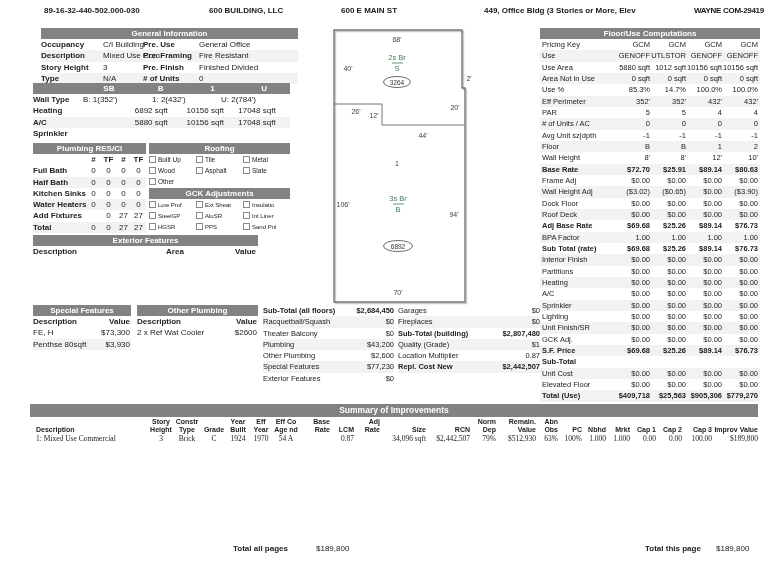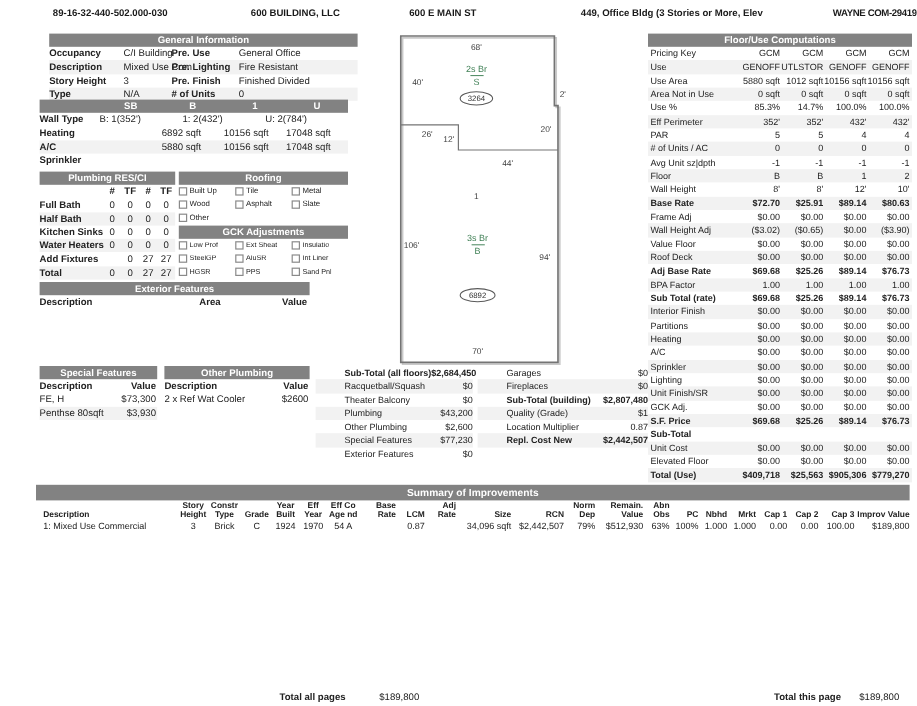--- a/index.html
+++ b/index.html
@@ -44,43 +44,43 @@
 
   
   .hdr { font-weight:bold; }
   .ext-desc { flex:1; } .ext-area { width:60px; text-align:center; padding-right:2px; } .ext-val { width:52px; text-align:right; padding-right:2px; }
   .kv-desc { flex:1; } .kv-val { width:46px; text-align:right; padding-right:1px; }
 
   
   .bc-cols { display:flex; font-size:7.5px; }
   .bc-left { width:131px; margin-right:4px; }
   .bc-right { width:142px; }
-  .bc-label { flex:1;margin-left:24px; } .bc-value { width:55px; text-align:right; }
+  .bc-label { flex:1; } .bc-value { width:55px; text-align:right; }
 
   
   .sketch { position:absolute; left:322px; top:26px; width:152px; height:282px; }
   .sketch text { font-family:"Liberation Sans", sans-serif; }
 
   
   .fu { width:220px; font-size:7.5px; }
   .fu .row { height:11.34px; line-height:11.34px; }
   .fu-label { width:74px; padding-left:2px; }
   .fu-cell { width:36px; text-align:right; }
 
   
   .sum-bar { height:13px; line-height:13px; font-size:8.5px; }
   .sum-grid { display:grid; grid-template-columns:120px 22px 30px 24px 24px 22px 28px 30px 24px 26px 46px 44px 26px 40px 22px 24px 24px 24px 26px 26px 30px 46px; }
   .sum-hcell { display:flex; flex-direction:column; justify-content:flex-end; font-weight:bold; font-size:7px; line-height:7.5px; height:16px; padding-top:2px; }
-  .sum-cell { font-size:7.5px; height:11px; line-height:11px; }
+  .sum-cell { font-size:7.5px; height:11px; line-height:11px;font-family:Liberation Serif, serif; }
   .sum-grid > :nth-child(1) { text-align:left; padding-left:6px; }
   .sum-grid > :nth-child(n+2):nth-child(-n+7) { text-align:center; }
   .sum-grid > :nth-child(n+8) { text-align:right; }
 
   
-  .footer span { position:absolute; top:544px; font-size:8px; white-space:nowrap;margin-top:32px; }
+  .footer span { position:absolute; top:544px; font-size:8px; white-space:nowrap; }
   .f-bold { font-weight:bold; }
   .pageind { font-size:7px !important; font-weight:bold; }
 </style>
 </head>
 <body>
 
 <div class="page">
 
   <div class="tophead">
     <span style="left:8px">89-16-32-440-502.000-030</span>
@@ -97,21 +97,21 @@
   <div class="row">
     <div class="gi-l1">Occupancy</div>
     <div class="gi-v1">C/I Building</div>
     <div class="gi-l2">Pre. Use</div>
     <div class="gi-v2">General Office</div>
   </div>
 
   <div class="row">
     <div class="gi-l1">Description</div>
     <div class="gi-v1">Mixed Use Com</div>
-    <div class="gi-l2">Pre. Lighting</div>
+    <div class="gi-l2">Pre. Framing</div>
     <div class="gi-v2">Fire Resistant</div>
   </div>
 
   <div class="row">
     <div class="gi-l1">Story Height</div>
     <div class="gi-v1">3</div>
     <div class="gi-l2">Pre. Finish</div>
     <div class="gi-v2">Finished Divided</div>
   </div>
 
@@ -572,21 +572,21 @@
 
   <div class="row">
     <div class="fu-label">Wall Height Adj</div>
     <div class="fu-cell">($3.02)</div>
     <div class="fu-cell">($0.65)</div>
     <div class="fu-cell">$0.00</div>
     <div class="fu-cell">($3.90)</div>
   </div>
 
   <div class="row">
-    <div class="fu-label">Value Floor</div>
+    <div class="fu-label">Dock Floor</div>
     <div class="fu-cell">$0.00</div>
     <div class="fu-cell">$0.00</div>
     <div class="fu-cell">$0.00</div>
     <div class="fu-cell">$0.00</div>
   </div>
 
   <div class="row">
     <div class="fu-label">Roof Deck</div>
     <div class="fu-cell">$0.00</div>
     <div class="fu-cell">$0.00</div>

